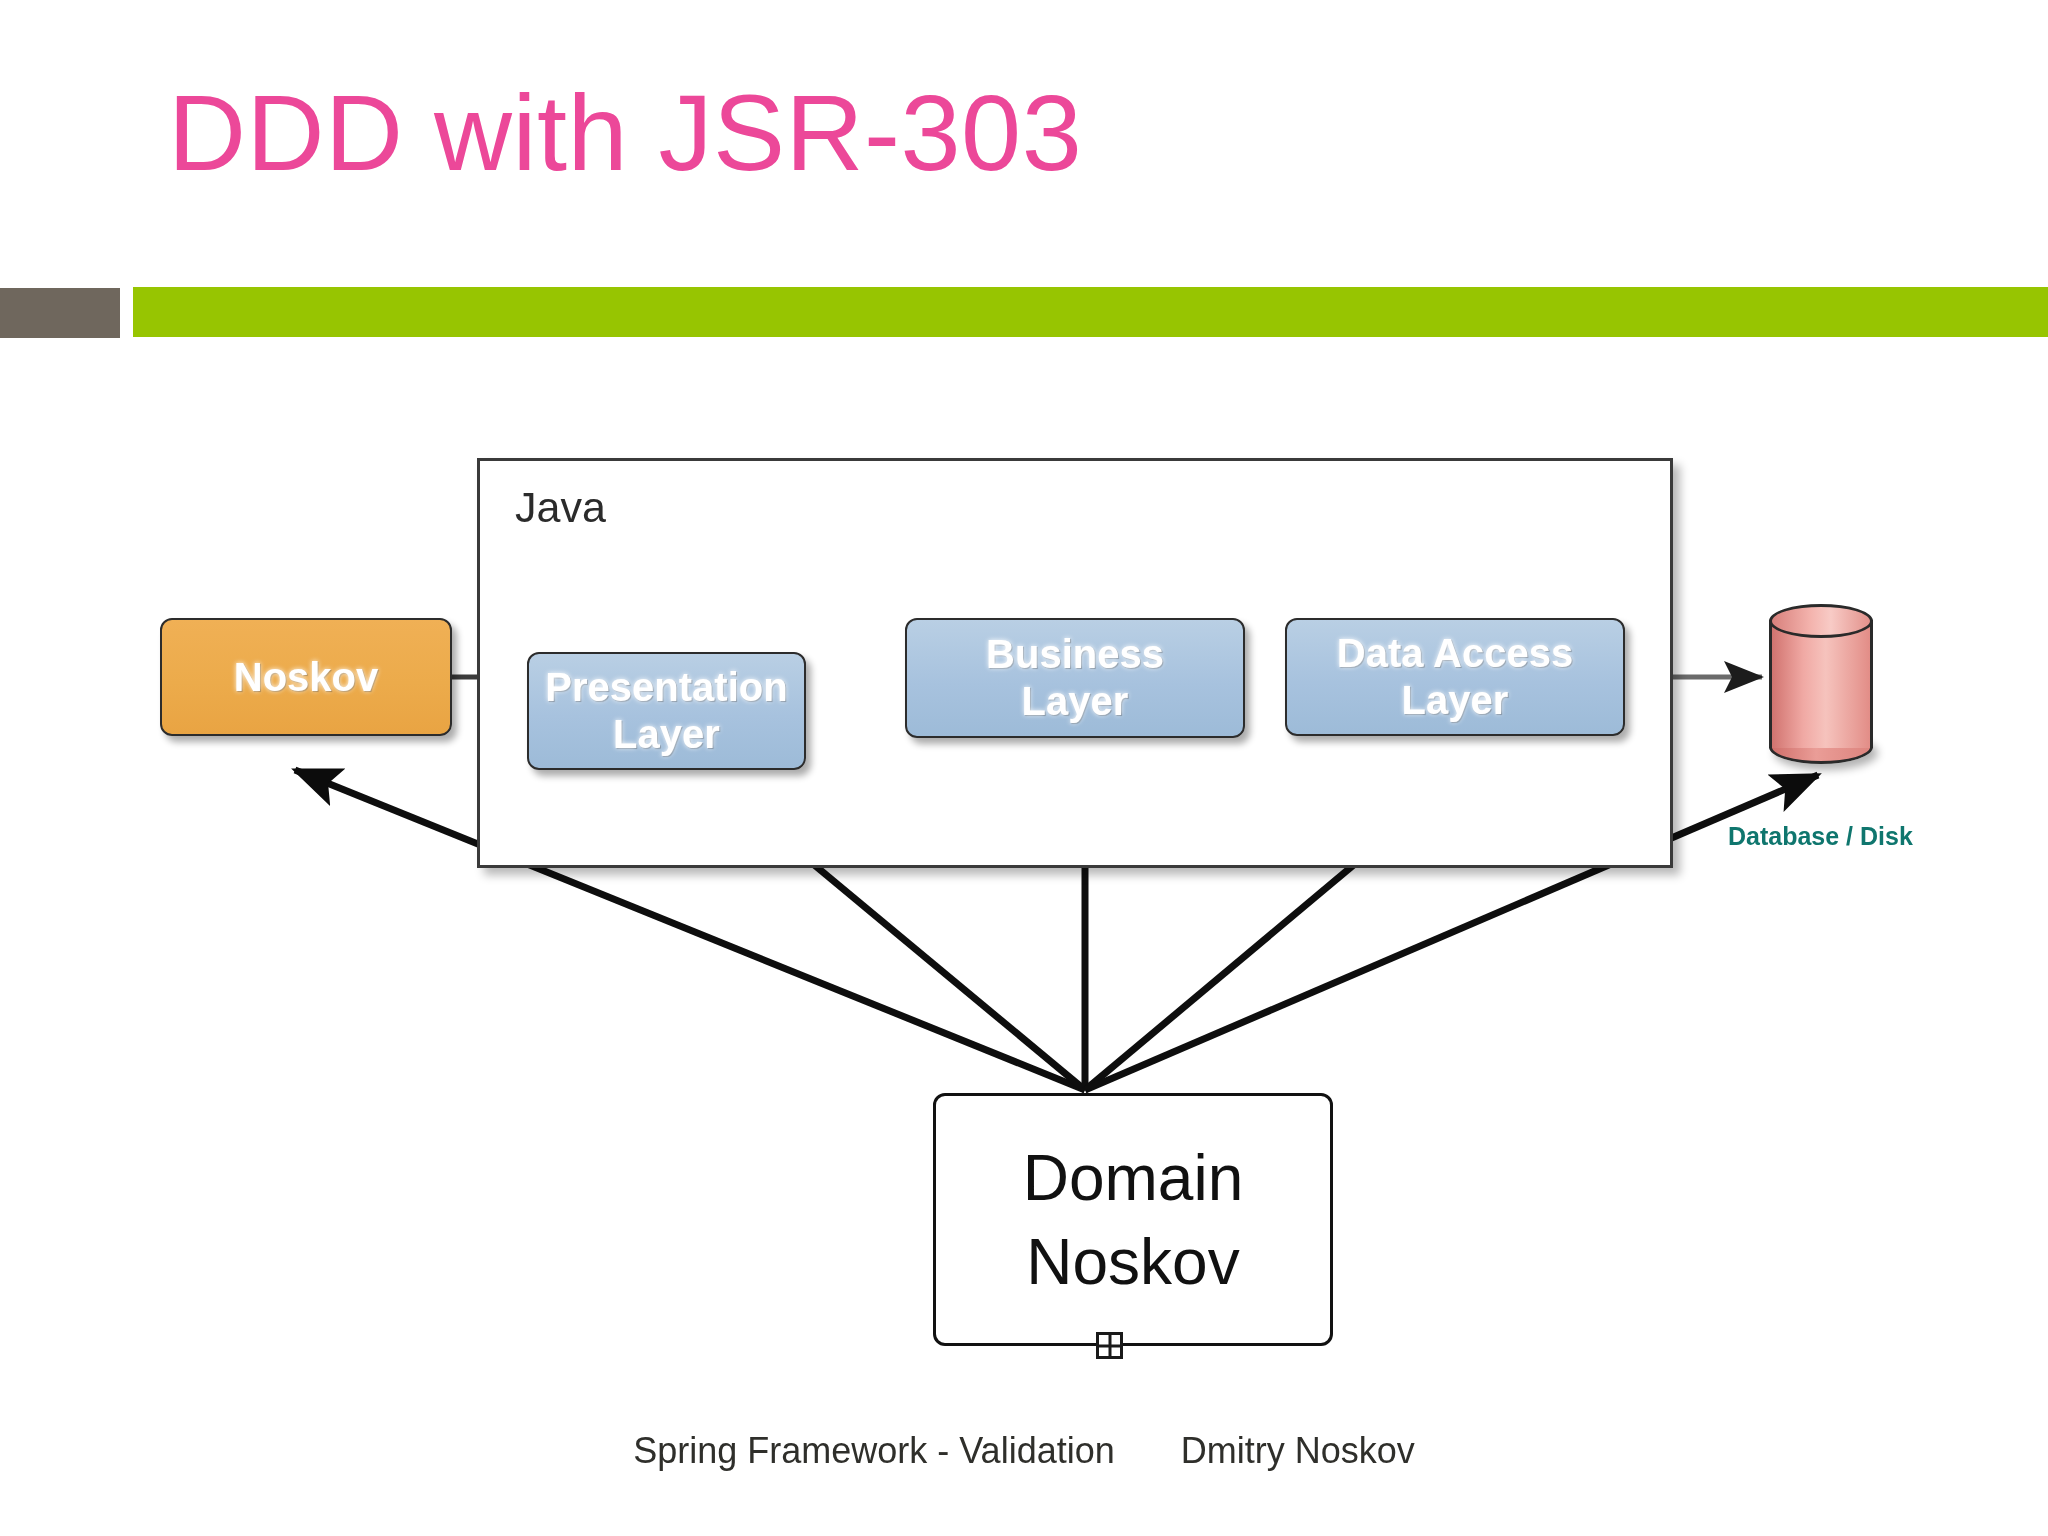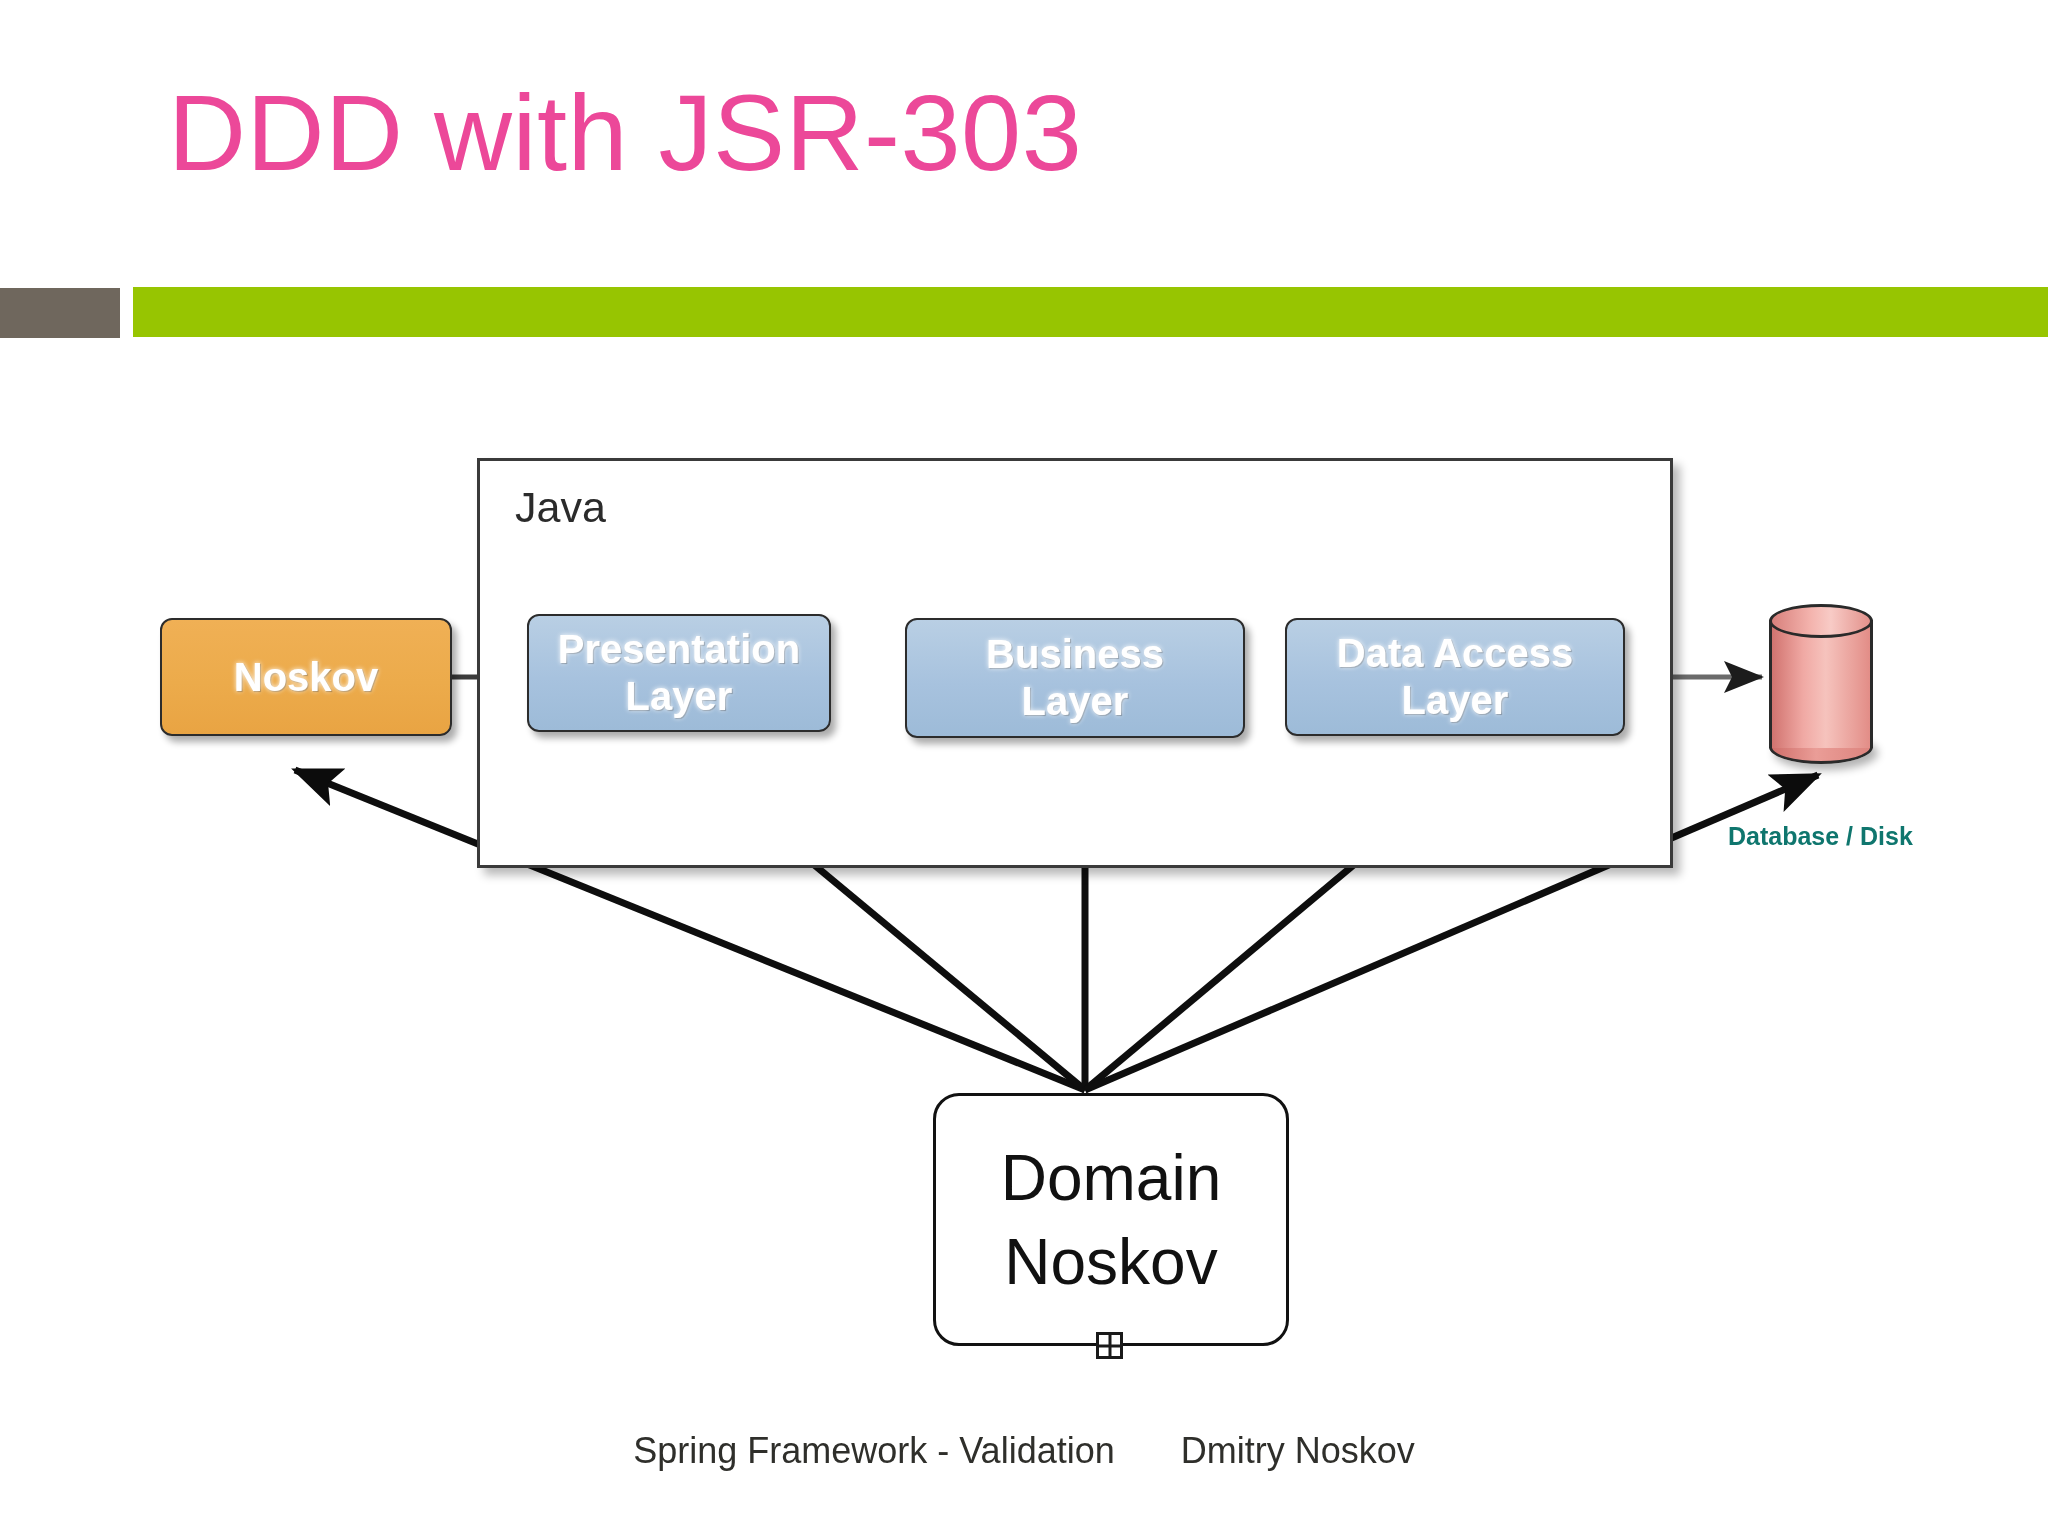--- a/index.html
+++ b/index.html
@@ -114,22 +114,22 @@
 
   #client-box {
     left: 160px;
     top: 618px;
     width: 292px;
     height: 118px;
     background: linear-gradient(to bottom, #f0b055 0%, #ecab4b 55%, #e9a443 100%);
   }
   #presentation-box {
     left: 527px;
-    top: 614px;
-    width: 304px;
+    top: 652px;
+    width: 279px;
     height: 118px;
   }
   #business-box {
     left: 905px;
     top: 618px;
     width: 340px;
     height: 120px;
     align-items: center;
   }
   #dataaccess-box {
@@ -189,24 +189,24 @@
     color: #0f766e;
     font-weight: 600;
     white-space: nowrap;
   }
 
   
   #domain-model-box {
     position: absolute;
     left: 933px;
     top: 1093px;
-    width: 356px;
+    width: 400px;
     height: 253px;
     border: 3px solid #111111;
-    border-radius: 26px;
+    border-radius: 12px;
     background: #ffffff;
     box-sizing: border-box;
     display: flex;
     align-items: center;
     justify-content: center;
     text-align: center;
     font-size: 64px;
     line-height: 84px;
     color: #111111;
     font-weight: 400;

